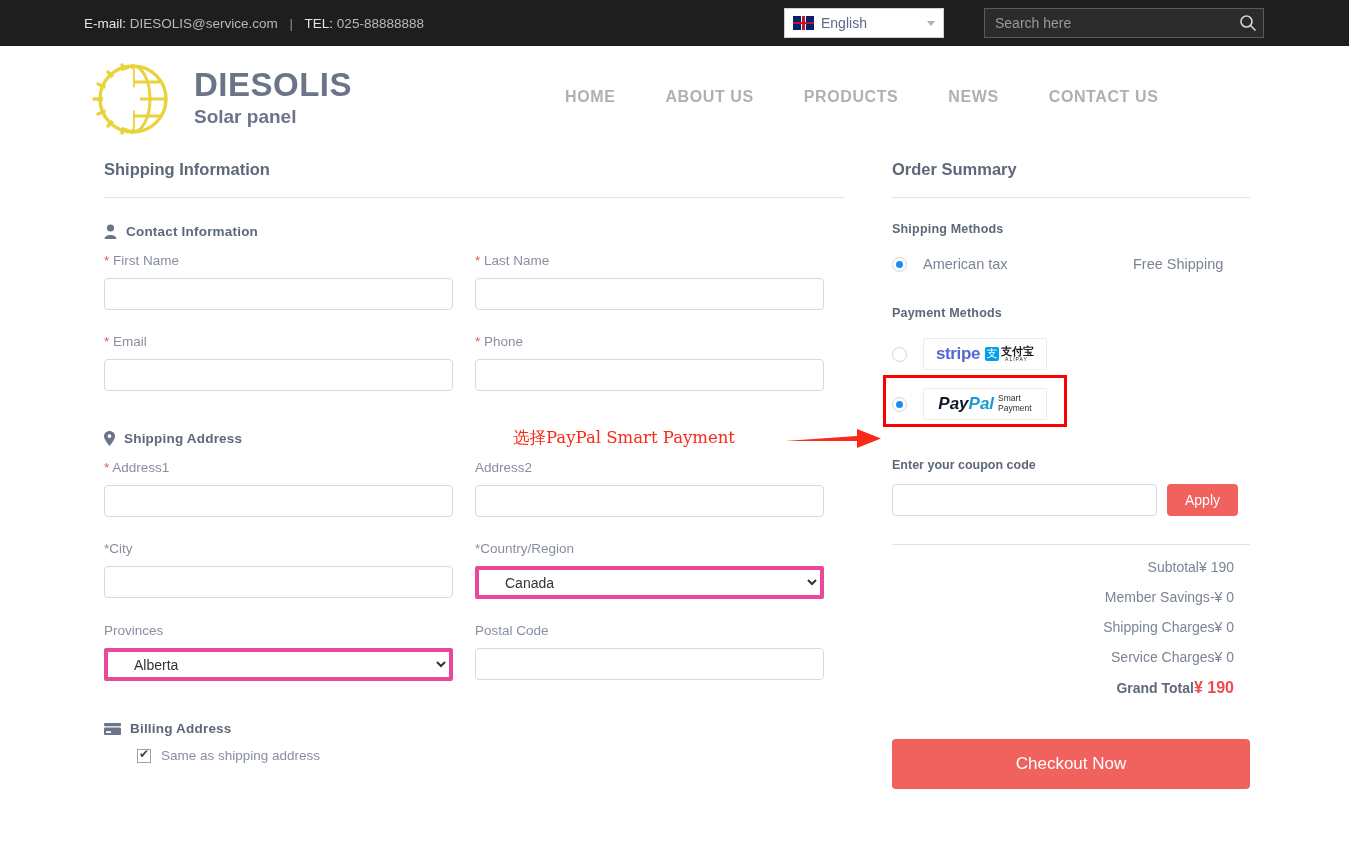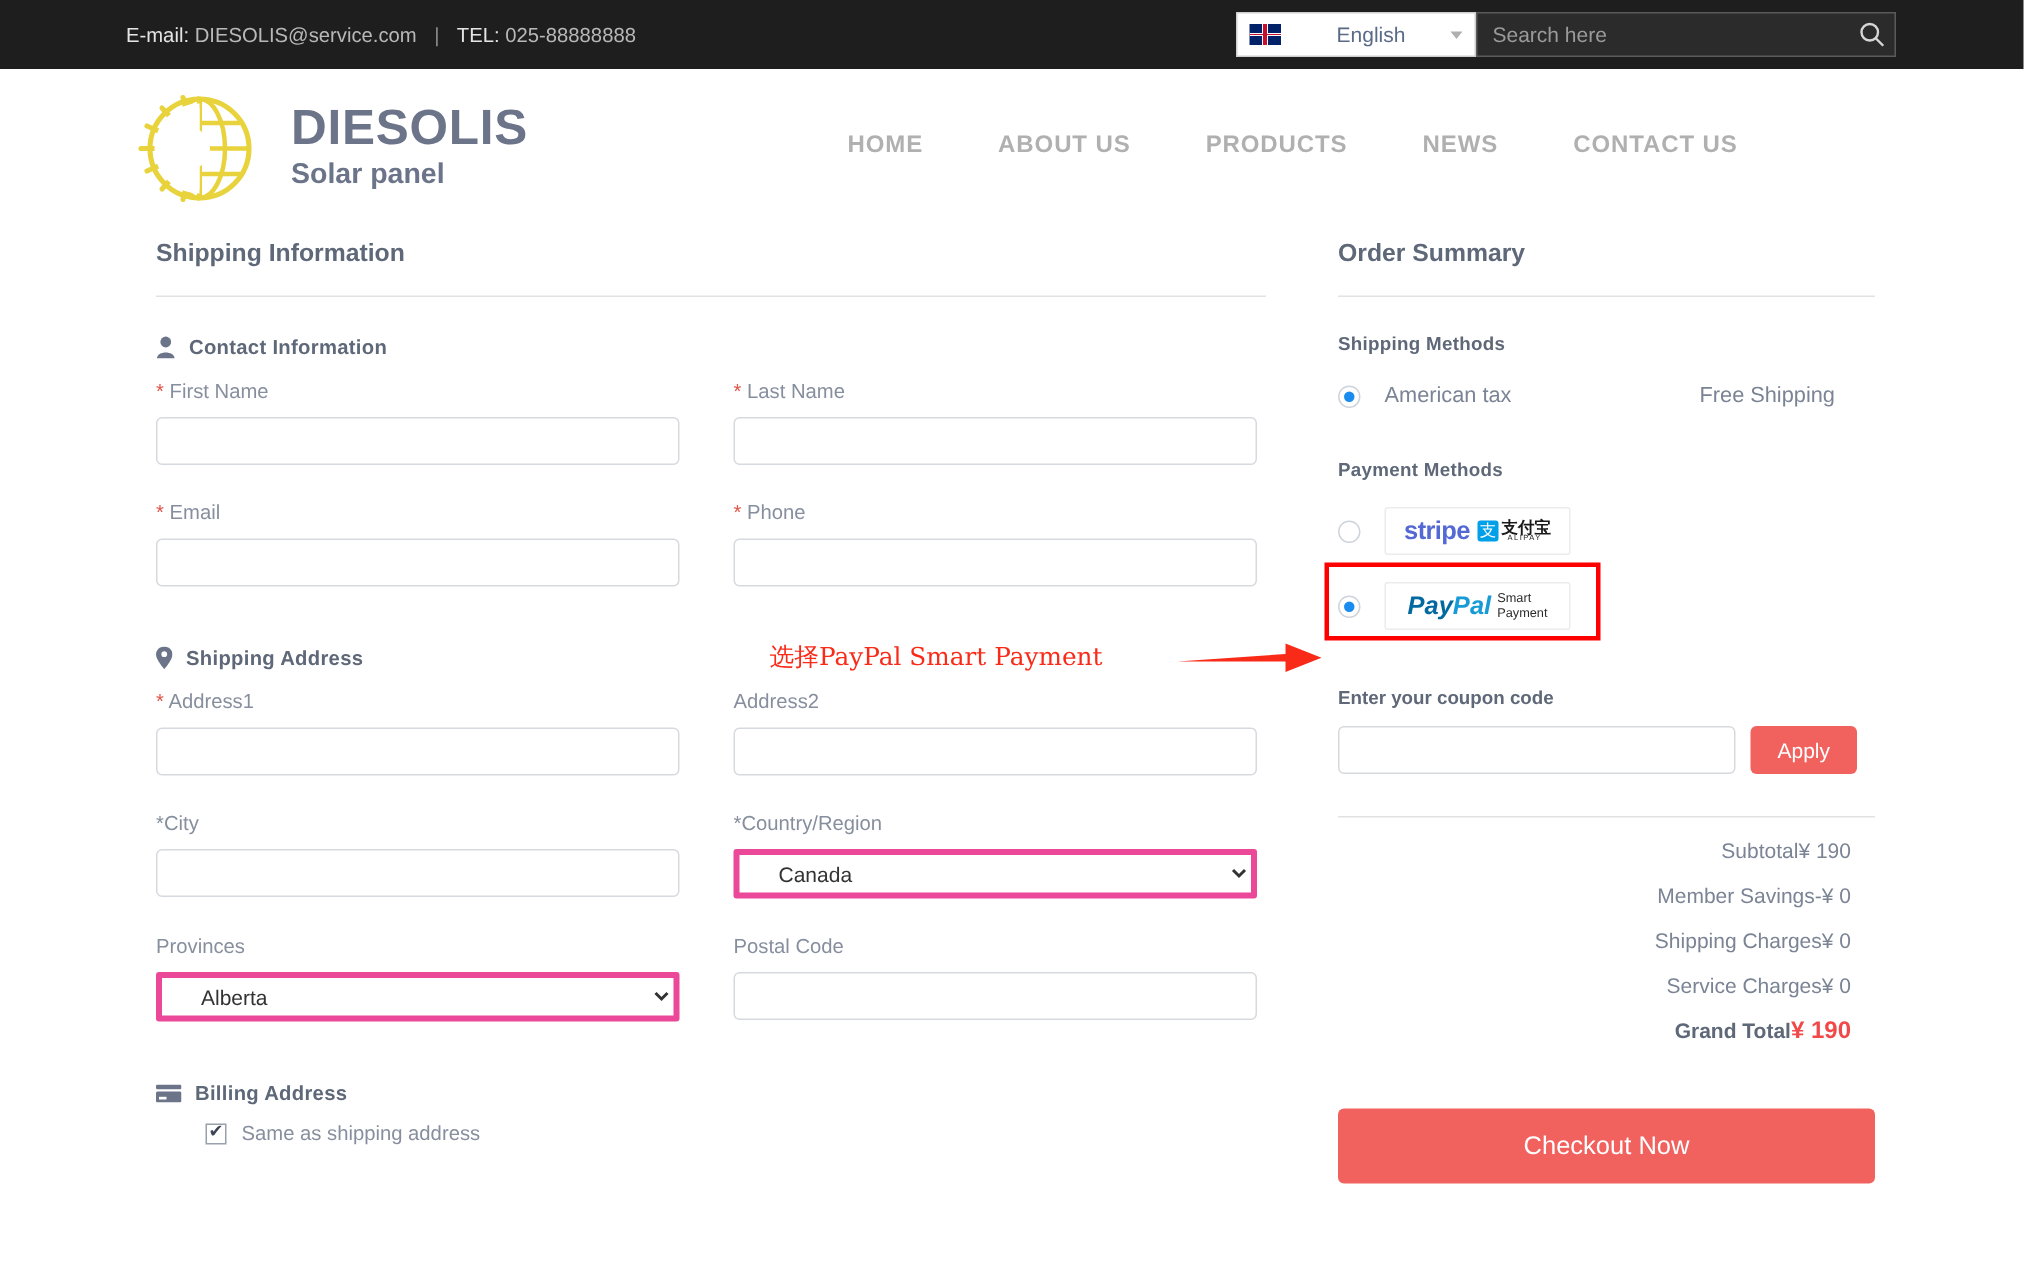--- a/index.html
+++ b/index.html
@@ -19,24 +19,24 @@
   }
   .topbar-contact {
     position: absolute; left: 84px; top: 16px;
     font-size: 13.5px; color: #b8b8b8;
     white-space: nowrap;
   }
   .topbar-contact b { color: #e4e4e4; font-weight: normal; }
   .topbar-contact .sep { margin: 0 8px; color: #8d8d8d; }
 
   .lang-select {
-    position: absolute; left: 824px; top: 8px;
+    position: absolute; left: 784px; top: 8px;
     width: 160px; height: 30px;
     background: #fff; border: 1px solid #cfcfcf;
-    display: flex; align-items: center; padding: 0 8px; text-align: center;
+    display: flex; align-items: center; padding: 0 8px;
   }
   .flag {
     width: 21px; height: 14px; margin-right: 7px;
     position: relative; overflow: hidden;
     background: #012169; flex: none;
     display: inline-block;
   }
   .flag::before {
     content: ""; position: absolute; left: 0; top: 0; right: 0; bottom: 0;
     background:
@@ -109,21 +109,21 @@
 
   .section-head {
     display: flex; align-items: center;
     margin-top: 26px; margin-bottom: 14px;
   }
   .section-head .sico { margin-right: 9px; display: flex; align-items: center; }
   .section-head .stitle {
     font-size: 13.5px; font-weight: bold; color: #5e6878; letter-spacing: .2px;
   }
 
-  .row { display: flex; gap: 36px; margin-top: 8px; }
+  .row { display: flex; gap: 22px; margin-top: 8px; }
   .field { width: 349px; }
   .field-label {
     font-size: 13.5px; color: #878f9e; margin-bottom: 7px; height: 18px;
   }
   .field-label .req { color: #e2574c; }
   .field-input {
     width: 100%; height: 32px;
     border: 1px solid #d6d9de; border-radius: 4px;
     background: #fff; outline: none; padding: 0 10px;
     font-size: 14px; color: #444;
@@ -190,21 +190,21 @@
   .alipay-mark {
     width: 14px; height: 14px; background: #00a0e9; border-radius: 2px;
     color: #fff; font-size: 11px; line-height: 14px; text-align: center;
     font-family: "DejaVu Sans", sans-serif;
   }
   .alipay-cn { font-size: 11px; color: #1a1a1a; font-weight: bold; margin-left: 2px;
     font-family: "DejaVu Sans", sans-serif; }
   .alipay-en { font-size: 5px; color: #1a1a1a; letter-spacing: 1px; }
   .alipay-txt { display: flex; flex-direction: column; align-items: center; line-height: 1.05; }
 
-  .pp-pay { font-size: 17px; font-weight: bold; font-style: italic; color: #0369a1; }
+  .pp-pay { font-size: 17px; font-weight: bold; font-style: italic; color: #0f172a; }
   .pp-pal { font-size: 17px; font-weight: bold; font-style: italic; color: #179bd7; }
   .pp-smart {
     font-size: 8.5px; color: #2b2b2b; line-height: 1.15;
     margin-left: 4px; text-align: left;
   }
 
   .hl-box {
     position: absolute; left: -9px; top: -13px;
     width: 184px; height: 52px;
     border: 3px solid #ff0000; pointer-events: none;

